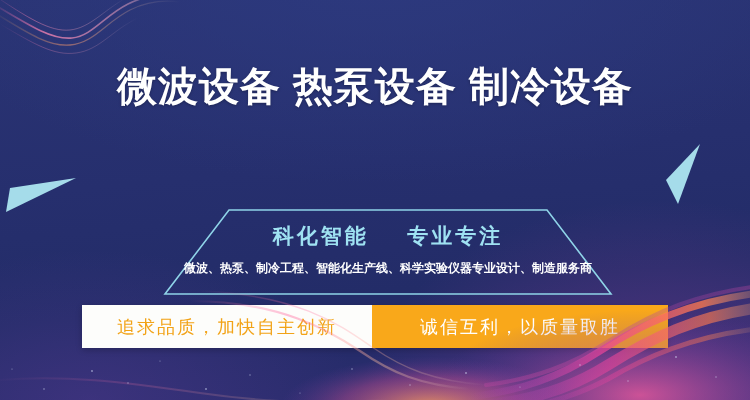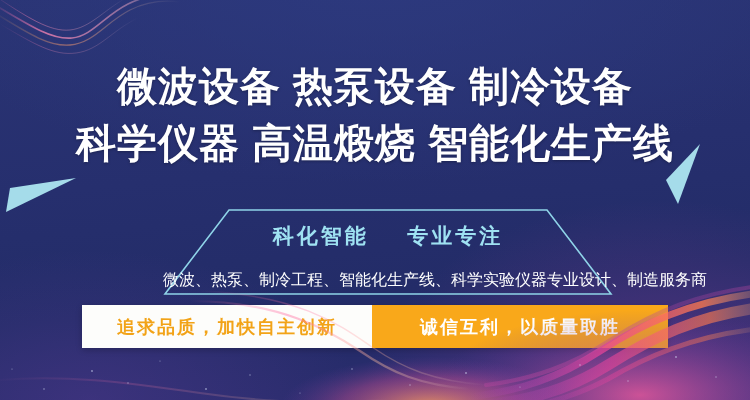--- a/index.html
+++ b/index.html
@@ -96,42 +96,41 @@
     display: inline-block;
     width: 22px;
   }
   .trap-sub {
     position: absolute;
     left: 0;
     right: 0;
     top: 52px;
     text-align: center;
     color: #ffffff;
-    font-size: 16px;
-    font-weight: normal;
+    font-size: 12px;
+    font-weight: bold;
     letter-spacing: 0px;
     white-space: nowrap;
-    margin-top: 10px;
   }
 
   
   .slogans {
     position: absolute;
     left: 82px;
     top: 305px;
     display: flex;
     height: 43px;
     box-shadow: 0 2px 6px rgba(0, 0, 0, 0.22);
   }
   .slogan {
     display: flex;
     align-items: center;
     justify-content: center;
     font-size: 18px;
-    font-weight: bold;
+    font-weight: normal;
     letter-spacing: 2px;
     white-space: nowrap;
   }
   .slogan-white {
     width: 290px;
     background: #fdfdfb;
     color: #f2a317;
   }
   .slogan-orange {
     width: 296px;
@@ -178,21 +177,20 @@
 
   <svg class="tri tri-left" style="left:6px; top:176px; width:76px; height:40px;" viewBox="0 0 76 40" aria-hidden="true">
     <polygon points="70,2 0,36 4,12" fill="#a5dcea"></polygon>
   </svg>
   <svg class="tri tri-right" style="right:40px; top:144px; width:58px; height:66px;" viewBox="0 0 58 66" aria-hidden="true">
     <polygon points="48,0 26,60 14,36" fill="#a5dcea"></polygon>
   </svg>
 
   <div class="headline">
     <span class="ln">微波设备  热泵设备  制冷设备</span>
-    <span class="ln">科学仪器 高温煅烧 智能化生产线</span>
   </div>
 
   <div class="trapezoid">
     <svg width="450" height="88" viewBox="0 0 450 88" aria-hidden="true">
       <polygon points="66,2 384,2 448,86 2,86" fill="none" stroke="#8fd4e8" stroke-width="1.6"></polygon>
     </svg>
     <div class="trap-title">
       <span>科化智能</span>
       <span class="gap"></span>
       <span>专业专注</span>

